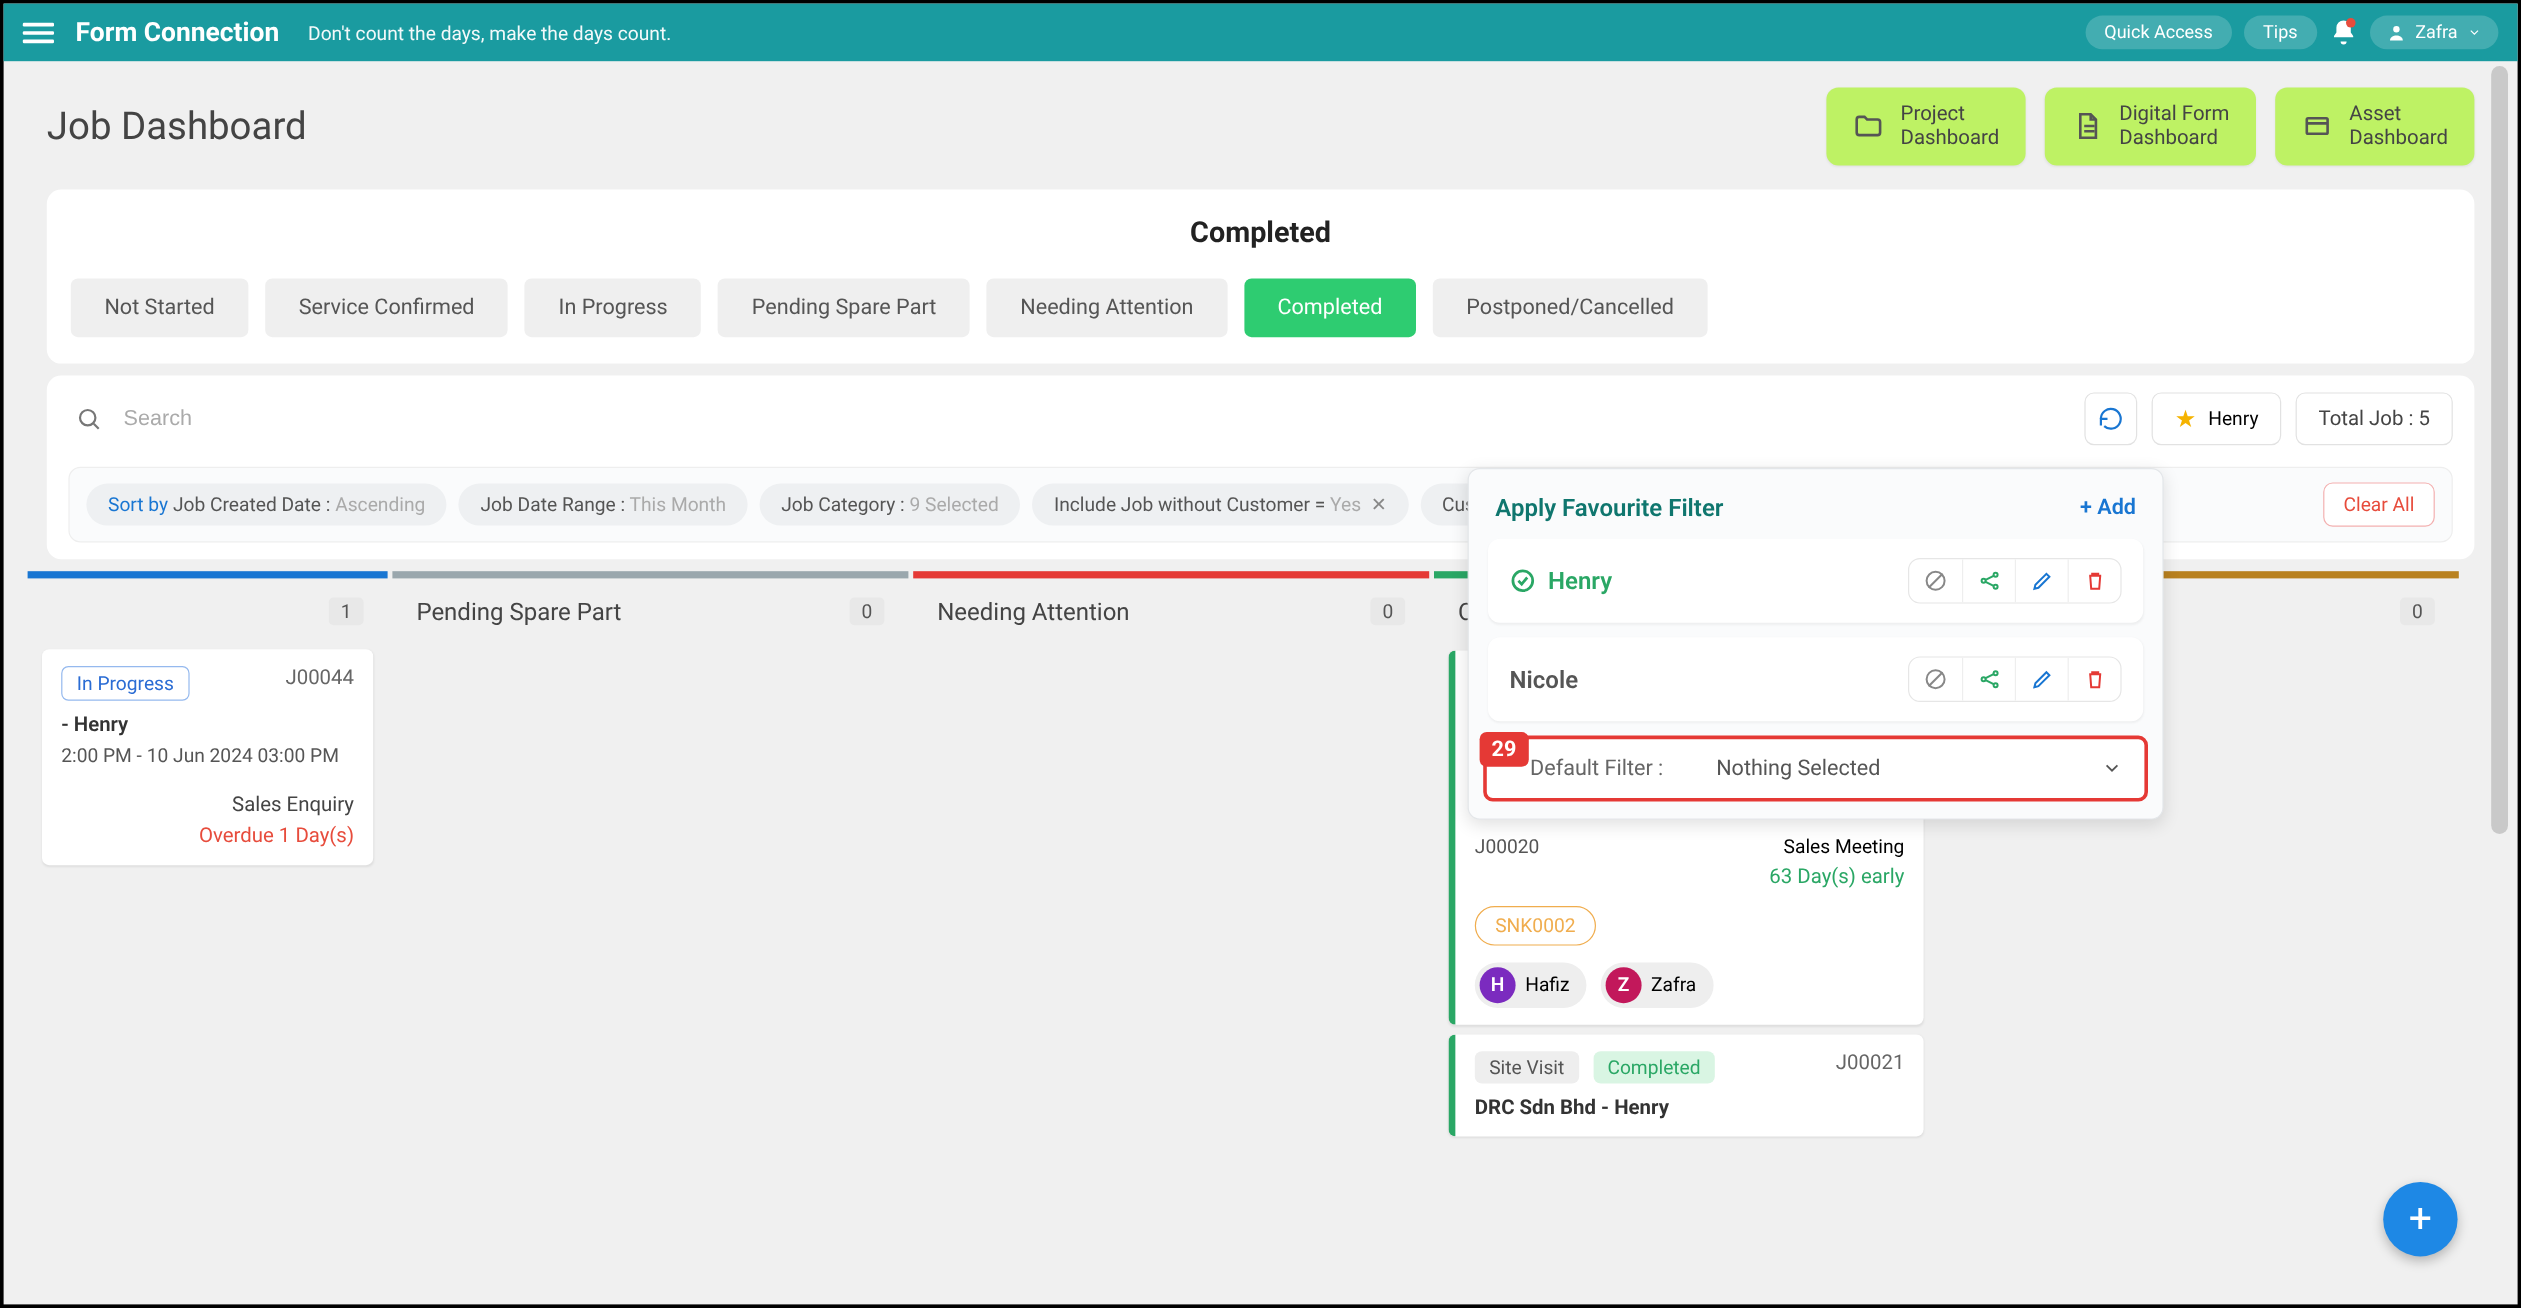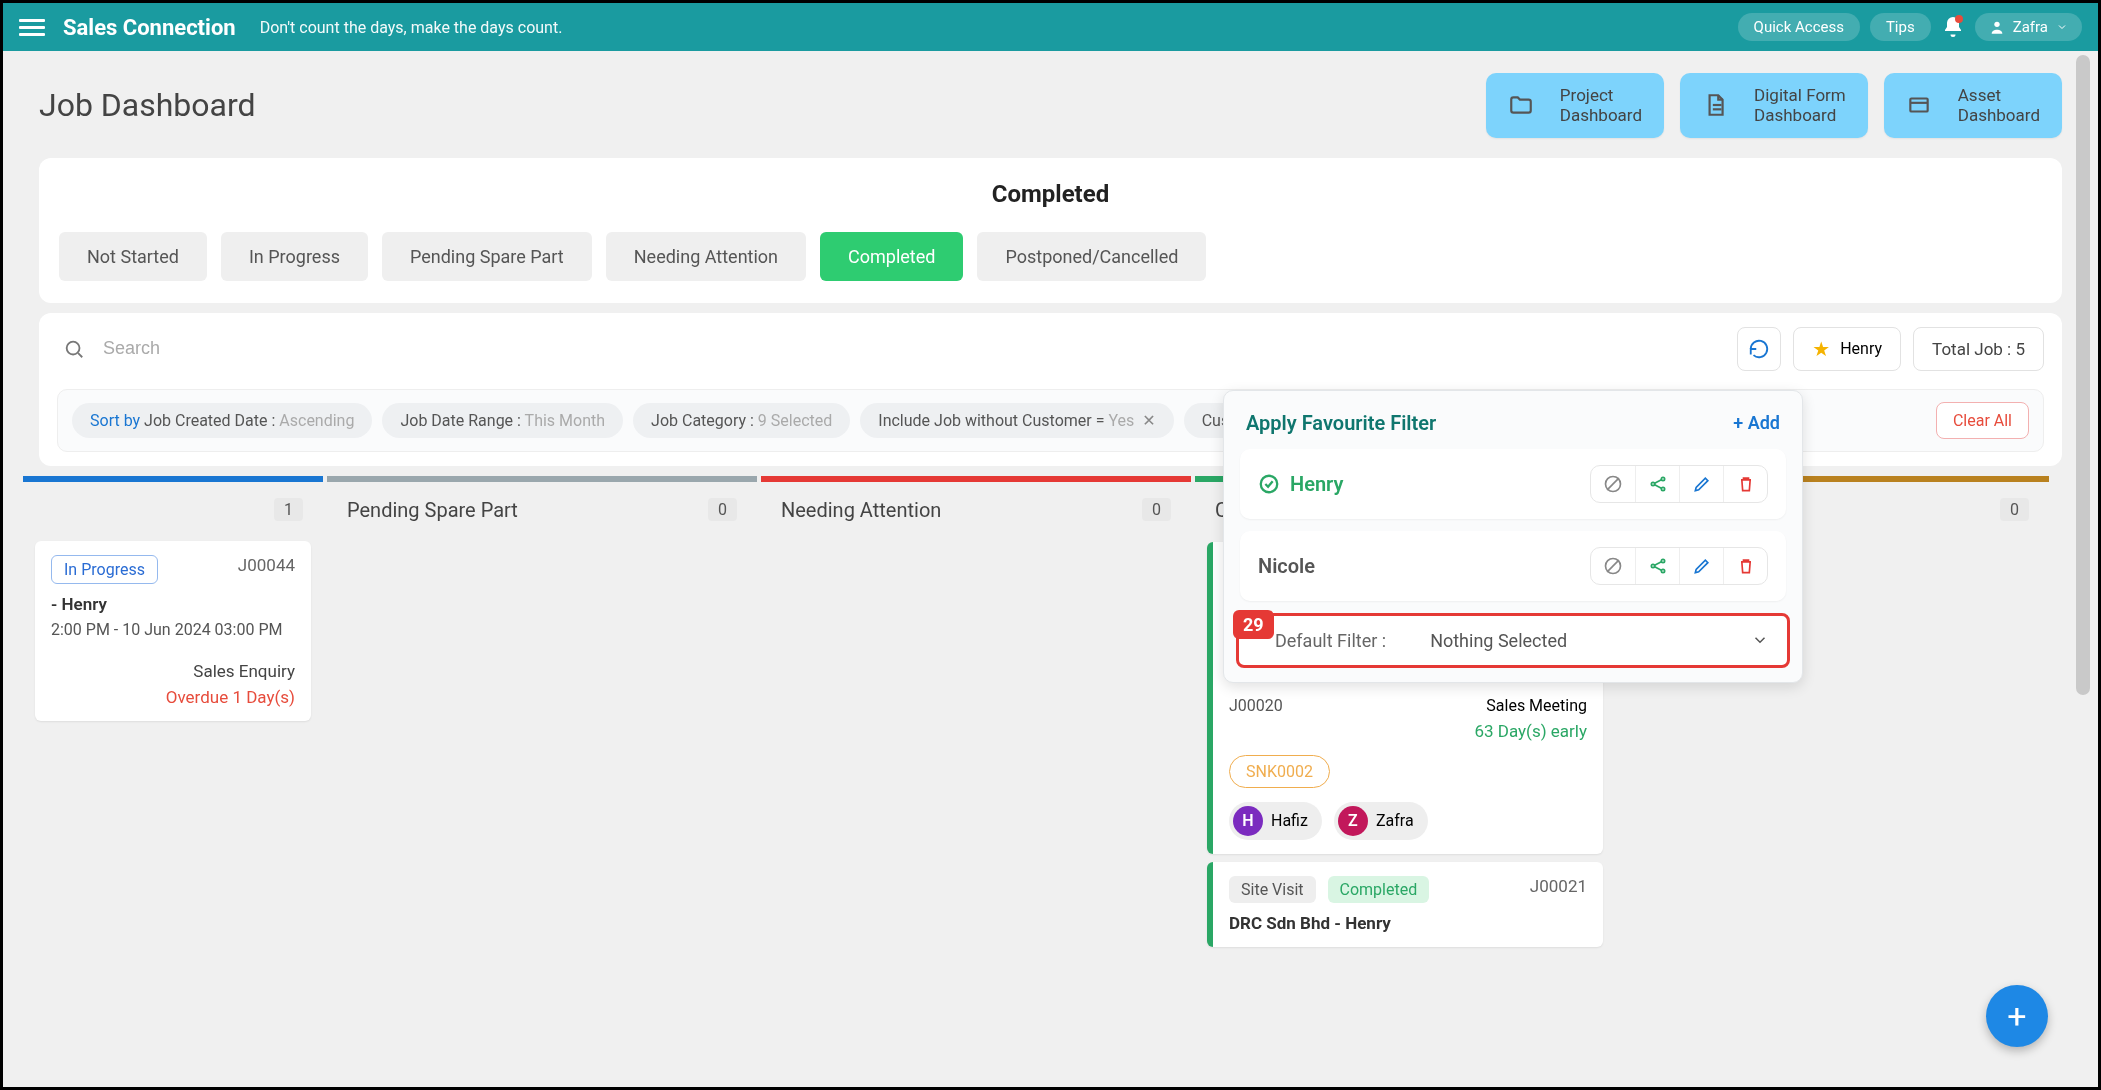--- a/index.html
+++ b/index.html
@@ -20,21 +20,21 @@
 .user-pill { background: rgba(255,255,255,.18); border-radius: 16px; padding: 5px 14px; display: flex; align-items: center; gap: 8px; cursor: pointer; font-size: 15px;}
 .user-pill .avatar-mini { width: 16px; height: 16px; fill:#fff;}
 .chev { width:12px; height:12px; }
 
 
 .page-header { display: flex; align-items: center; padding: 22px 36px 10px; gap: 16px; }
 .page-title { font-size: 32px; color: #444; font-weight: 400; }
 .header-spacer { flex:1; }
 .banner { border-left: 6px solid #2196f3; background: #e3f0fd; padding: 20px 30px; font-size: 18px; color:#333; border-radius:4px;}
 .banner a{ color:#1976d2; text-decoration:none;}
-.dash-btn { background:#7dd3fc; border-radius:10px; padding:12px 22px; display:flex; align-items:center; gap:26px; cursor:pointer; box-shadow:0 1px 2px rgba(0,0,0,.06);}
+.dash-btn { background:#bef264; border-radius:10px; padding:12px 22px; display:flex; align-items:center; gap:14px; cursor:pointer; box-shadow:0 1px 2px rgba(0,0,0,.06);}
 .dash-btn .ico { width:26px; height:26px; stroke:#555; fill:none; stroke-width:2;}
 .dash-btn .lbls { display:flex; flex-direction:column; line-height:1.2;}
 .dash-btn .l1{ font-size:17px; color:#444;}
 .dash-btn .l2{ font-size:17px; color:#444;}
 
 
 .panel { background:#fff; margin: 10px 36px; border-radius:12px; padding:22px 20px;}
 .panel-title{ text-align:center; font-size:24px; font-weight:700; color:#222; margin-bottom:24px;}
 .tabrow{ display:flex; gap:14px; flex-wrap:wrap;}
 .tab{ background:#efefef; color:#555; border-radius:6px; padding:14px 28px; font-size:18px; cursor:pointer;}
@@ -114,21 +114,21 @@
 </head>
 <body>
 <div class="frame">
 
 <div class="topbar">
   <div class="hamburger">
         <span></span>
         <span></span>
         <span></span>
       </div>
-  <div class="app-title">Sales Connection</div>
+  <div class="app-title">Form Connection</div>
   <div class="tagline">Don't count the days, make the days count.</div>
   <div class="topbar-right">
     <div class="pill">Quick Access</div>
     <div class="pill">Tips</div>
     <div class="bell">
       <svg viewBox="0 0 24 24">
             <path d="M12 2a6 6 0 0 0-6 6v4l-2 3v1h16v-1l-2-3V8a6 6 0 0 0-6-6zm0 20a2.5 2.5 0 0 0 2.5-2.5h-5A2.5 2.5 0 0 0 12 22z"></path>
           </svg>
       <span class="dot"></span>
     </div>
@@ -178,20 +178,21 @@
           <span class="l1">Asset</span>
           <span class="l2">Dashboard</span>
         </div>
   </div>
 </div>
 
 <div class="panel">
   <div class="panel-title">Completed</div>
   <div class="tabrow">
     <div class="tab">Not Started</div>
+    <div class="tab">Service Confirmed</div>
     <div class="tab">In Progress</div>
     <div class="tab">Pending Spare Part</div>
     <div class="tab">Needing Attention</div>
     <div class="tab active">Completed</div>
     <div class="tab">Postponed/Cancelled</div>
   </div>
 </div>
 
 <div class="searchpanel">
   <div class="searchrow">

